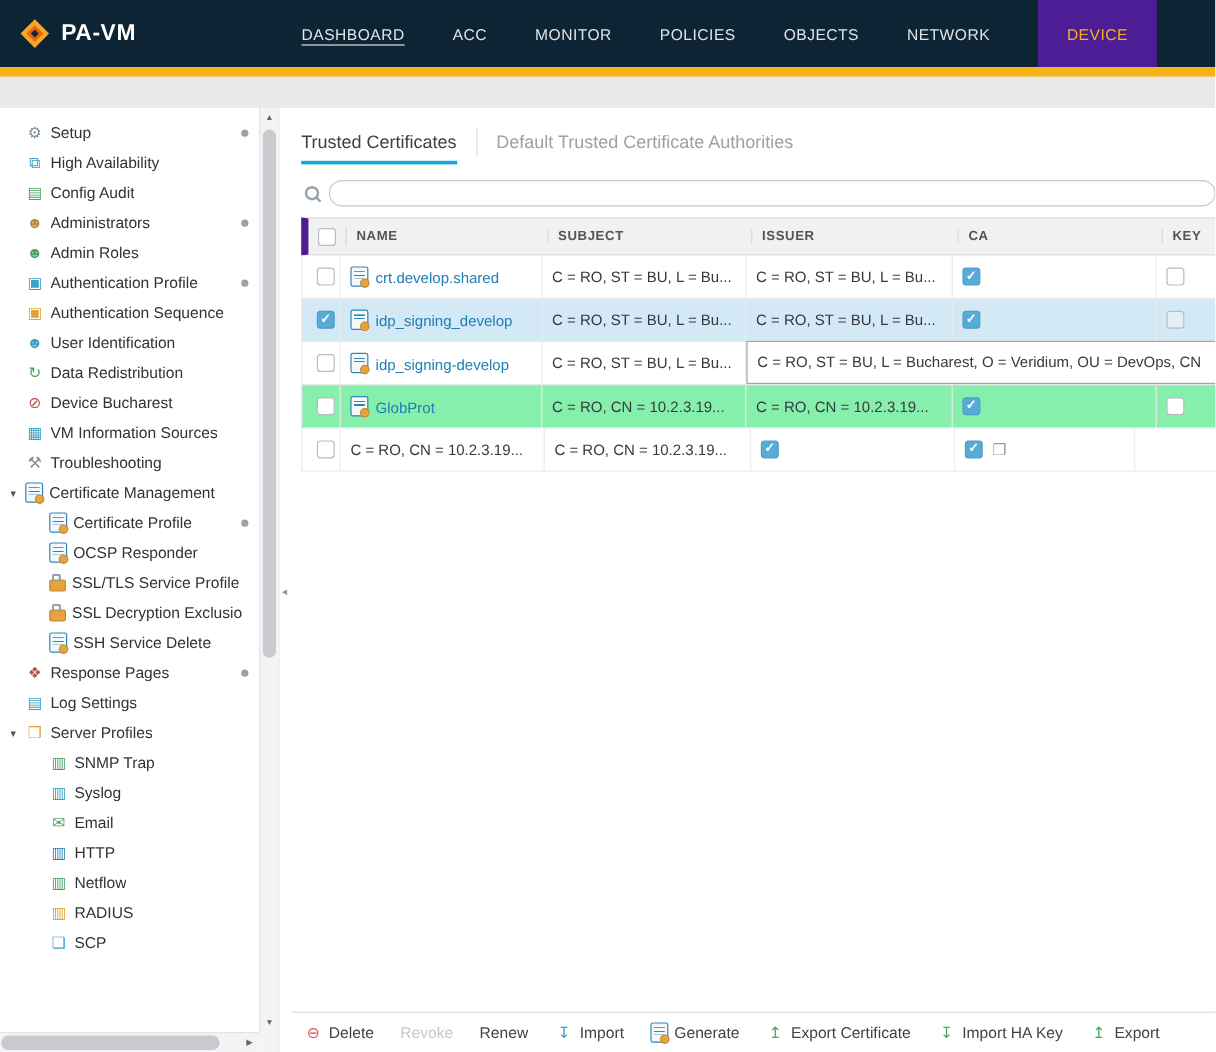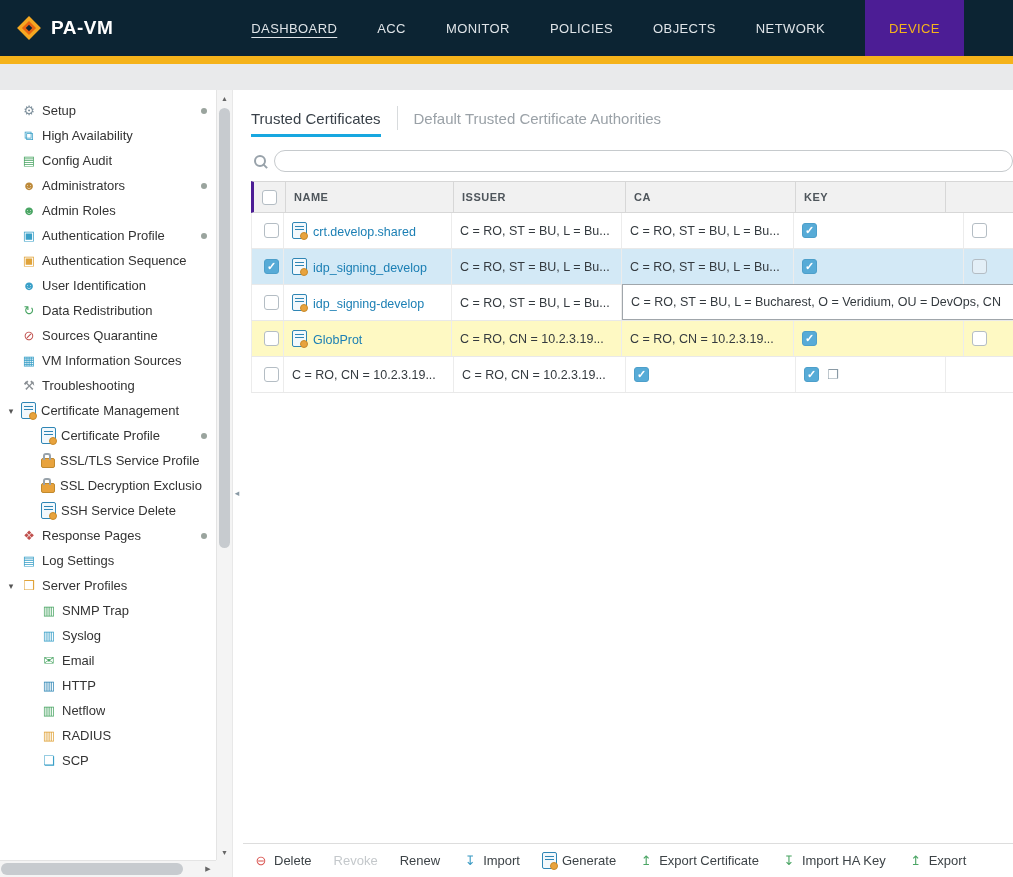--- a/index.html
+++ b/index.html
@@ -58,27 +58,27 @@
 
   .searchrow{display:flex;align-items:center;gap:7px;padding:13px 0 9px 10px;flex:none;}
   .ic-mag{position:relative;width:14px;height:14px;display:inline-block;flex:none;}
   .ic-mag::before{content:"";position:absolute;left:1px;top:1px;width:8px;height:8px;border:2px solid #98a2aa;border-radius:50%;}
   .ic-mag::after{content:"";position:absolute;left:11px;top:9px;width:2px;height:6px;background:#98a2aa;transform:rotate(-45deg);}
   .search-input{flex:1;height:20px;border:1px solid #c6cacd;border-radius:11px;padding:0 10px;font-size:12px;
                 outline:none;font-family:inherit;}
 
   .tablewrap{flex:1;padding-left:8px;position:relative;overflow:hidden;}
   .thead{display:flex;height:30px;background:#f1f1f1;border-top:1px solid #d7d7d7;border-bottom:1px solid #d7d7d7;
-         border-left:3px solid #4c1d95;}
+         border-left:6px solid #4c1d95;align-items:center;}
   .hcell{display:flex;align-items:center;padding-left:8px;font-size:11px;font-weight:bold;color:#4e555b;
          letter-spacing:.5px;border-right:1px solid #d7d7d7;box-sizing:border-box;flex:none;cursor:pointer;}
   .col-sel{width:32px;justify-content:center;padding-left:0;}
   .col-name{width:168px;}.col-subject{width:170px;}.col-issuer{width:172px;}.col-ca{width:170px;}.col-key{width:150px;}
   .trow{display:flex;height:35px;border-bottom:1px solid #e9e9e9;border-left:1px solid #ececec;background:#fff;position:relative;}
-  .trow.tint{background:#fef9c3;}
+  .trow.tint{background:#86efac;}
   .trow.selected{background:#d3e9f6;}
   .trow.selected .cb:not(.checked){background:#e3eff7;}
   .cell{display:flex;align-items:center;gap:6px;padding-left:8px;font-size:12.5px;color:#343a3f;
         border-right:1px solid #ececec;box-sizing:border-box;white-space:nowrap;overflow:hidden;flex:none;}
   .namelink{display:flex;align-items:flex-end;gap:6px;color:#1b7fb4;cursor:pointer;text-decoration:none;}
   .cb{width:15px;height:15px;border:1px solid #b4bdc4;border-radius:3px;background:#fff;display:inline-flex;
       align-items:center;justify-content:center;flex:none;box-sizing:border-box;}
   .cb.checked{background:#57abd7;border-color:#4d9fca;}
   .cb.checked::after{content:"✓";color:#fff;font-size:11px;font-weight:bold;line-height:1;}
   .issuer-overlay{position:absolute;left:370px;top:-1px;width:470px;height:36px;background:#fff;
@@ -198,21 +198,21 @@
             <span class="caret"></span>
             <span class="hl">
               <span class="gi" style="color: rgb(74, 165, 100);">↻</span>
               <span class="lab">Data Redistribution</span>
             </span>
           </div>
           <div class="side-item lvl0">
             <span class="caret"></span>
             <span class="hl">
               <span class="gi" style="color: rgb(192, 80, 77);">⊘</span>
-              <span class="lab">Sources Quarantine</span>
+              <span class="lab">Device Bucharest</span>
             </span>
           </div>
           <div class="side-item lvl0">
             <span class="caret"></span>
             <span class="hl">
               <span class="gi" style="color: rgb(58, 160, 200);">▦</span>
               <span class="lab">VM Information Sources</span>
             </span>
           </div>
           <div class="side-item lvl0">
@@ -228,20 +228,27 @@
               <span class="gi ic-cert"></span>
               <span class="lab">Certificate Management</span>
             </span>
           </div>
           <div class="side-item lvl1">
             <span class="caret"></span>
             <span class="hl">
               <span class="gi ic-cert"></span>
               <span class="lab">Certificate Profile</span>
               <span class="dot"></span>
+            </span>
+          </div>
+          <div class="side-item lvl1">
+            <span class="caret"></span>
+            <span class="hl">
+              <span class="gi ic-cert"></span>
+              <span class="lab">OCSP Responder</span>
             </span>
           </div>
           <div class="side-item lvl1">
             <span class="caret"></span>
             <span class="hl">
               <span class="gi ic-lock"></span>
               <span class="lab">SSL/TLS Service Profile</span>
             </span>
           </div>
           <div class="side-item lvl1">
@@ -357,20 +364,21 @@
         <span class="ic-mag"></span>
         <input class="search-input" type="text" value="" style="">
       </div>
 
       <div class="tablewrap">
         <div class="thead">
           <div class="hcell col-sel">
             <span class="cb"></span>
           </div>
           <div class="hcell col-name">NAME</div>
+          <div class="hcell col-subject">SUBJECT</div>
           <div class="hcell col-issuer">ISSUER</div>
           <div class="hcell col-ca">CA</div>
           <div class="hcell col-key">KEY</div>
         </div>
         <div id="table-body">
             <div class="trow">
               <div class="cell col-sel">
                 <span class="cb"></span>
               </div>
               <div class="cell col-name">

